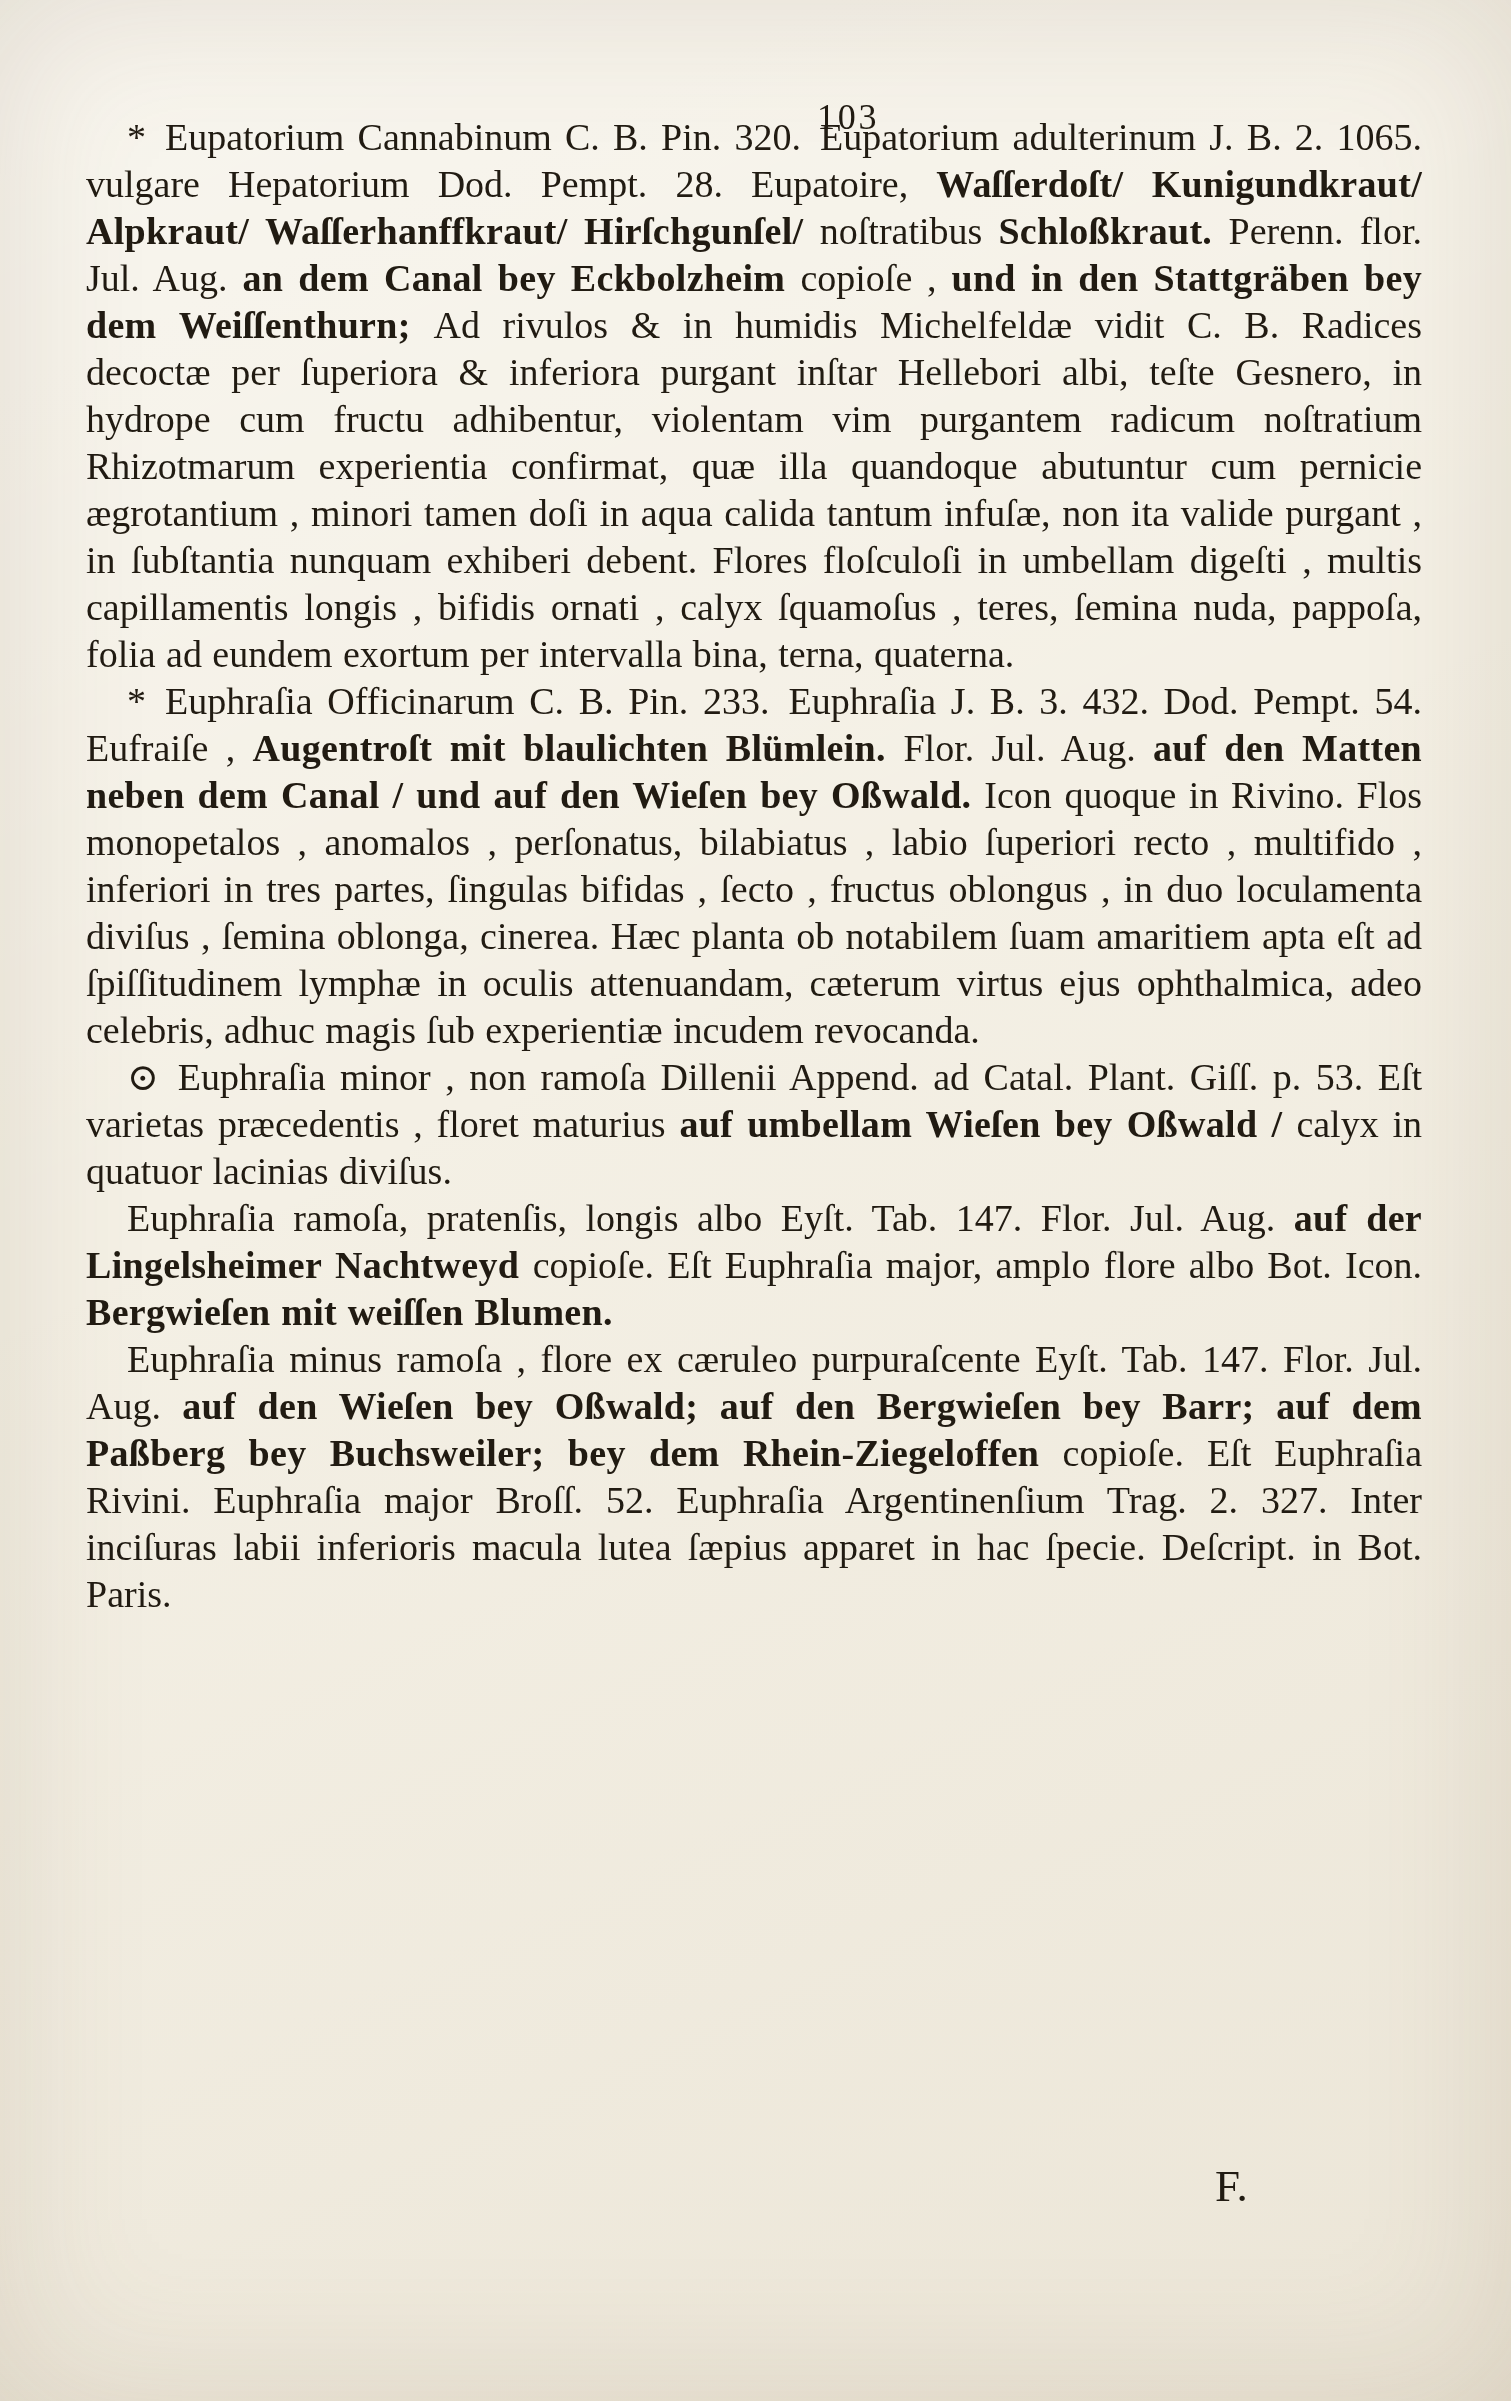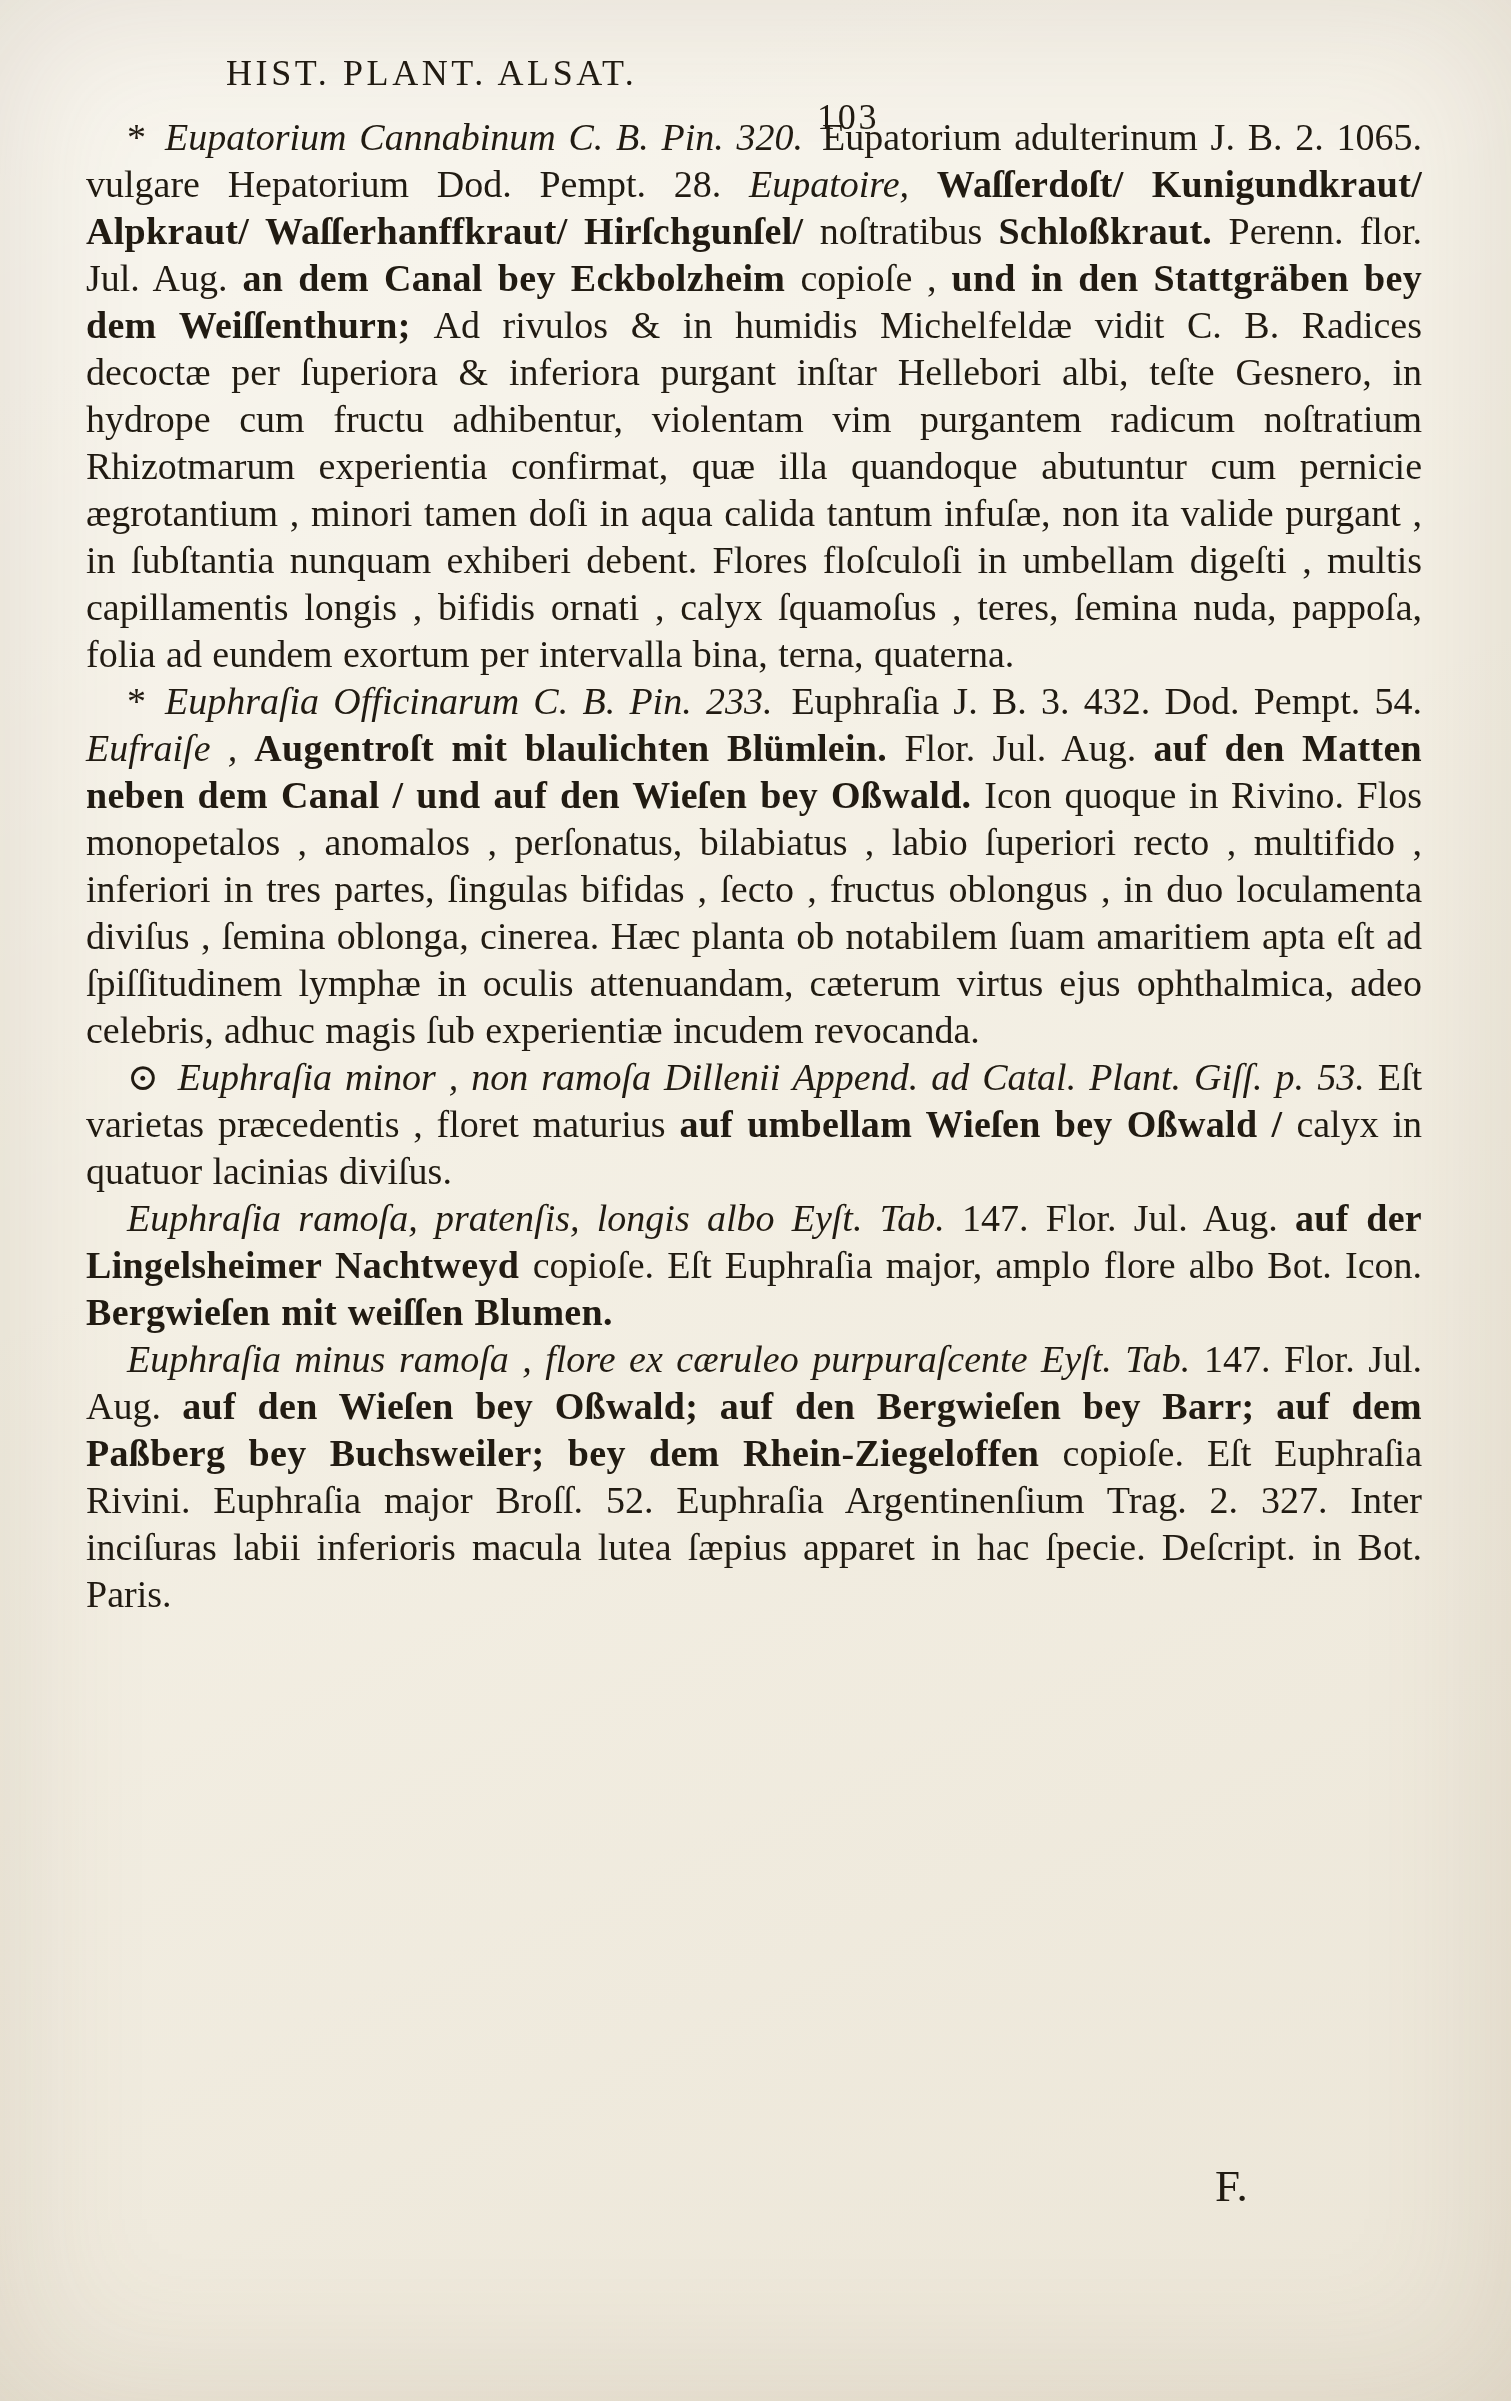--- a/index.html
+++ b/index.html
@@ -56,35 +56,34 @@
     font-size: 38px;
     line-height: 47px;
     text-align: justify;
     word-spacing: 0.9px;
   }
   .para {
     margin: 0;
     text-indent: 41px;
   }
   .run-roman { font-style: normal; font-weight: normal; }
-  .run-italic { font-style: italic; }
+  .run-italic { }
   .run-fraktur { font-weight: bold; letter-spacing: 0.3px; }
   .signature {
     position: absolute;
     left: 1215px;
     top: 2160px;
     font-size: 45px;
   }
 </style>
 </head>
 <body>
 
 <div class="page">
   <header class="running-head">
-    <span class="head-title">HIST. PLANT. ALSAT.</span>
     <span class="head-page">103</span>
   </header>
 
   <main class="text-block">
       <p class="para"><span class="run run-roman">* </span><span class="run run-italic">Eupatorium Cannabinum C. B. Pin. 320. </span><span class="run run-roman">Eupatorium adulterinum J. B. 2. 1065. vulgare Hepatorium Dod. Pempt. 28. </span><span class="run run-italic">Eupatoire, </span><span class="run run-fraktur">Waſſerdoſt/ Kunigundkraut/ Alpkraut/ Waſſerhanffkraut/ Hirſchgunſel/ </span><span class="run run-roman">noſtratibus </span><span class="run run-fraktur">Schloßkraut. </span><span class="run run-roman">Perenn. flor. Jul. Aug. </span><span class="run run-fraktur">an dem Canal bey Eckbolzheim </span><span class="run run-roman">copioſe , </span><span class="run run-fraktur">und in den Stattgräben bey dem Weiſſenthurn; </span><span class="run run-roman">Ad rivulos &amp; in humidis Michelfeldæ vidit C. B. Radices decoctæ per ſuperiora &amp; inferiora purgant inſtar Hellebori albi, teſte Gesnero, in hydrope cum fructu adhibentur, violentam vim purgantem radicum noſtratium Rhizotmarum experientia confirmat, quæ illa quandoque abutuntur cum pernicie ægrotantium , minori tamen doſi in aqua calida tantum infuſæ, non ita valide purgant , in ſubſtantia nunquam exhiberi debent. Flores floſculoſi in umbellam digeſti , multis capillamentis longis , bifidis ornati , calyx ſquamoſus , teres, ſemina nuda, pappoſa, folia ad eundem exortum per intervalla bina, terna, quaterna.</span></p>
       <p class="para"><span class="run run-roman">* </span><span class="run run-italic">Euphraſia Officinarum C. B. Pin. 233. </span><span class="run run-roman">Euphraſia J. B. 3. 432. Dod. Pempt. 54. </span><span class="run run-italic">Eufraiſe , </span><span class="run run-fraktur">Augentroſt mit blaulichten Blümlein. </span><span class="run run-roman">Flor. Jul. Aug. </span><span class="run run-fraktur">auf den Matten neben dem Canal / und auf den Wieſen bey Oßwald. </span><span class="run run-roman">Icon quoque in Rivino. Flos monopetalos , anomalos , perſonatus, bilabiatus , labio ſuperiori recto , multifido , inferiori in tres partes, ſingulas bifidas , ſecto , fructus oblongus , in duo loculamenta diviſus , ſemina oblonga, cinerea. Hæc planta ob notabilem ſuam amaritiem apta eſt ad ſpiſſitudinem lymphæ in oculis attenuandam, cæterum virtus ejus ophthalmica, adeo celebris, adhuc magis ſub experientiæ incudem revocanda.</span></p>
       <p class="para"><span class="run run-roman">⊙ </span><span class="run run-italic">Euphraſia minor , non ramoſa Dillenii Append. ad Catal. Plant. Giſſ. p. 53. </span><span class="run run-roman">Eſt varietas præcedentis , floret maturius </span><span class="run run-fraktur">auf umbellam Wieſen bey Oßwald / </span><span class="run run-roman">calyx in quatuor lacinias diviſus.</span></p>
       <p class="para"><span class="run run-italic">Euphraſia ramoſa, pratenſis, longis albo Eyſt. Tab. </span><span class="run run-roman">147. Flor. Jul. Aug. </span><span class="run run-fraktur">auf der Lingelsheimer Nachtweyd </span><span class="run run-roman">copioſe. Eſt Euphraſia major, amplo flore albo Bot. Icon. </span><span class="run run-fraktur">Bergwieſen mit weiſſen Blumen.</span></p>
       <p class="para"><span class="run run-italic">Euphraſia minus ramoſa , flore ex cæruleo purpuraſcente Eyſt. Tab. </span><span class="run run-roman">147. Flor. Jul. Aug. </span><span class="run run-fraktur">auf den Wieſen bey Oßwald; auf den Bergwieſen bey Barr; auf dem Paßberg bey Buchsweiler; bey dem Rhein-Ziegeloffen </span><span class="run run-roman">copioſe. Eſt Euphraſia Rivini. Euphraſia major Broſſ. 52. Euphraſia Argentinenſium Trag. 2. 327. Inter inciſuras labii inferioris macula lutea ſæpius apparet in hac ſpecie. Deſcript. in Bot. Paris.</span></p>
     </main>

